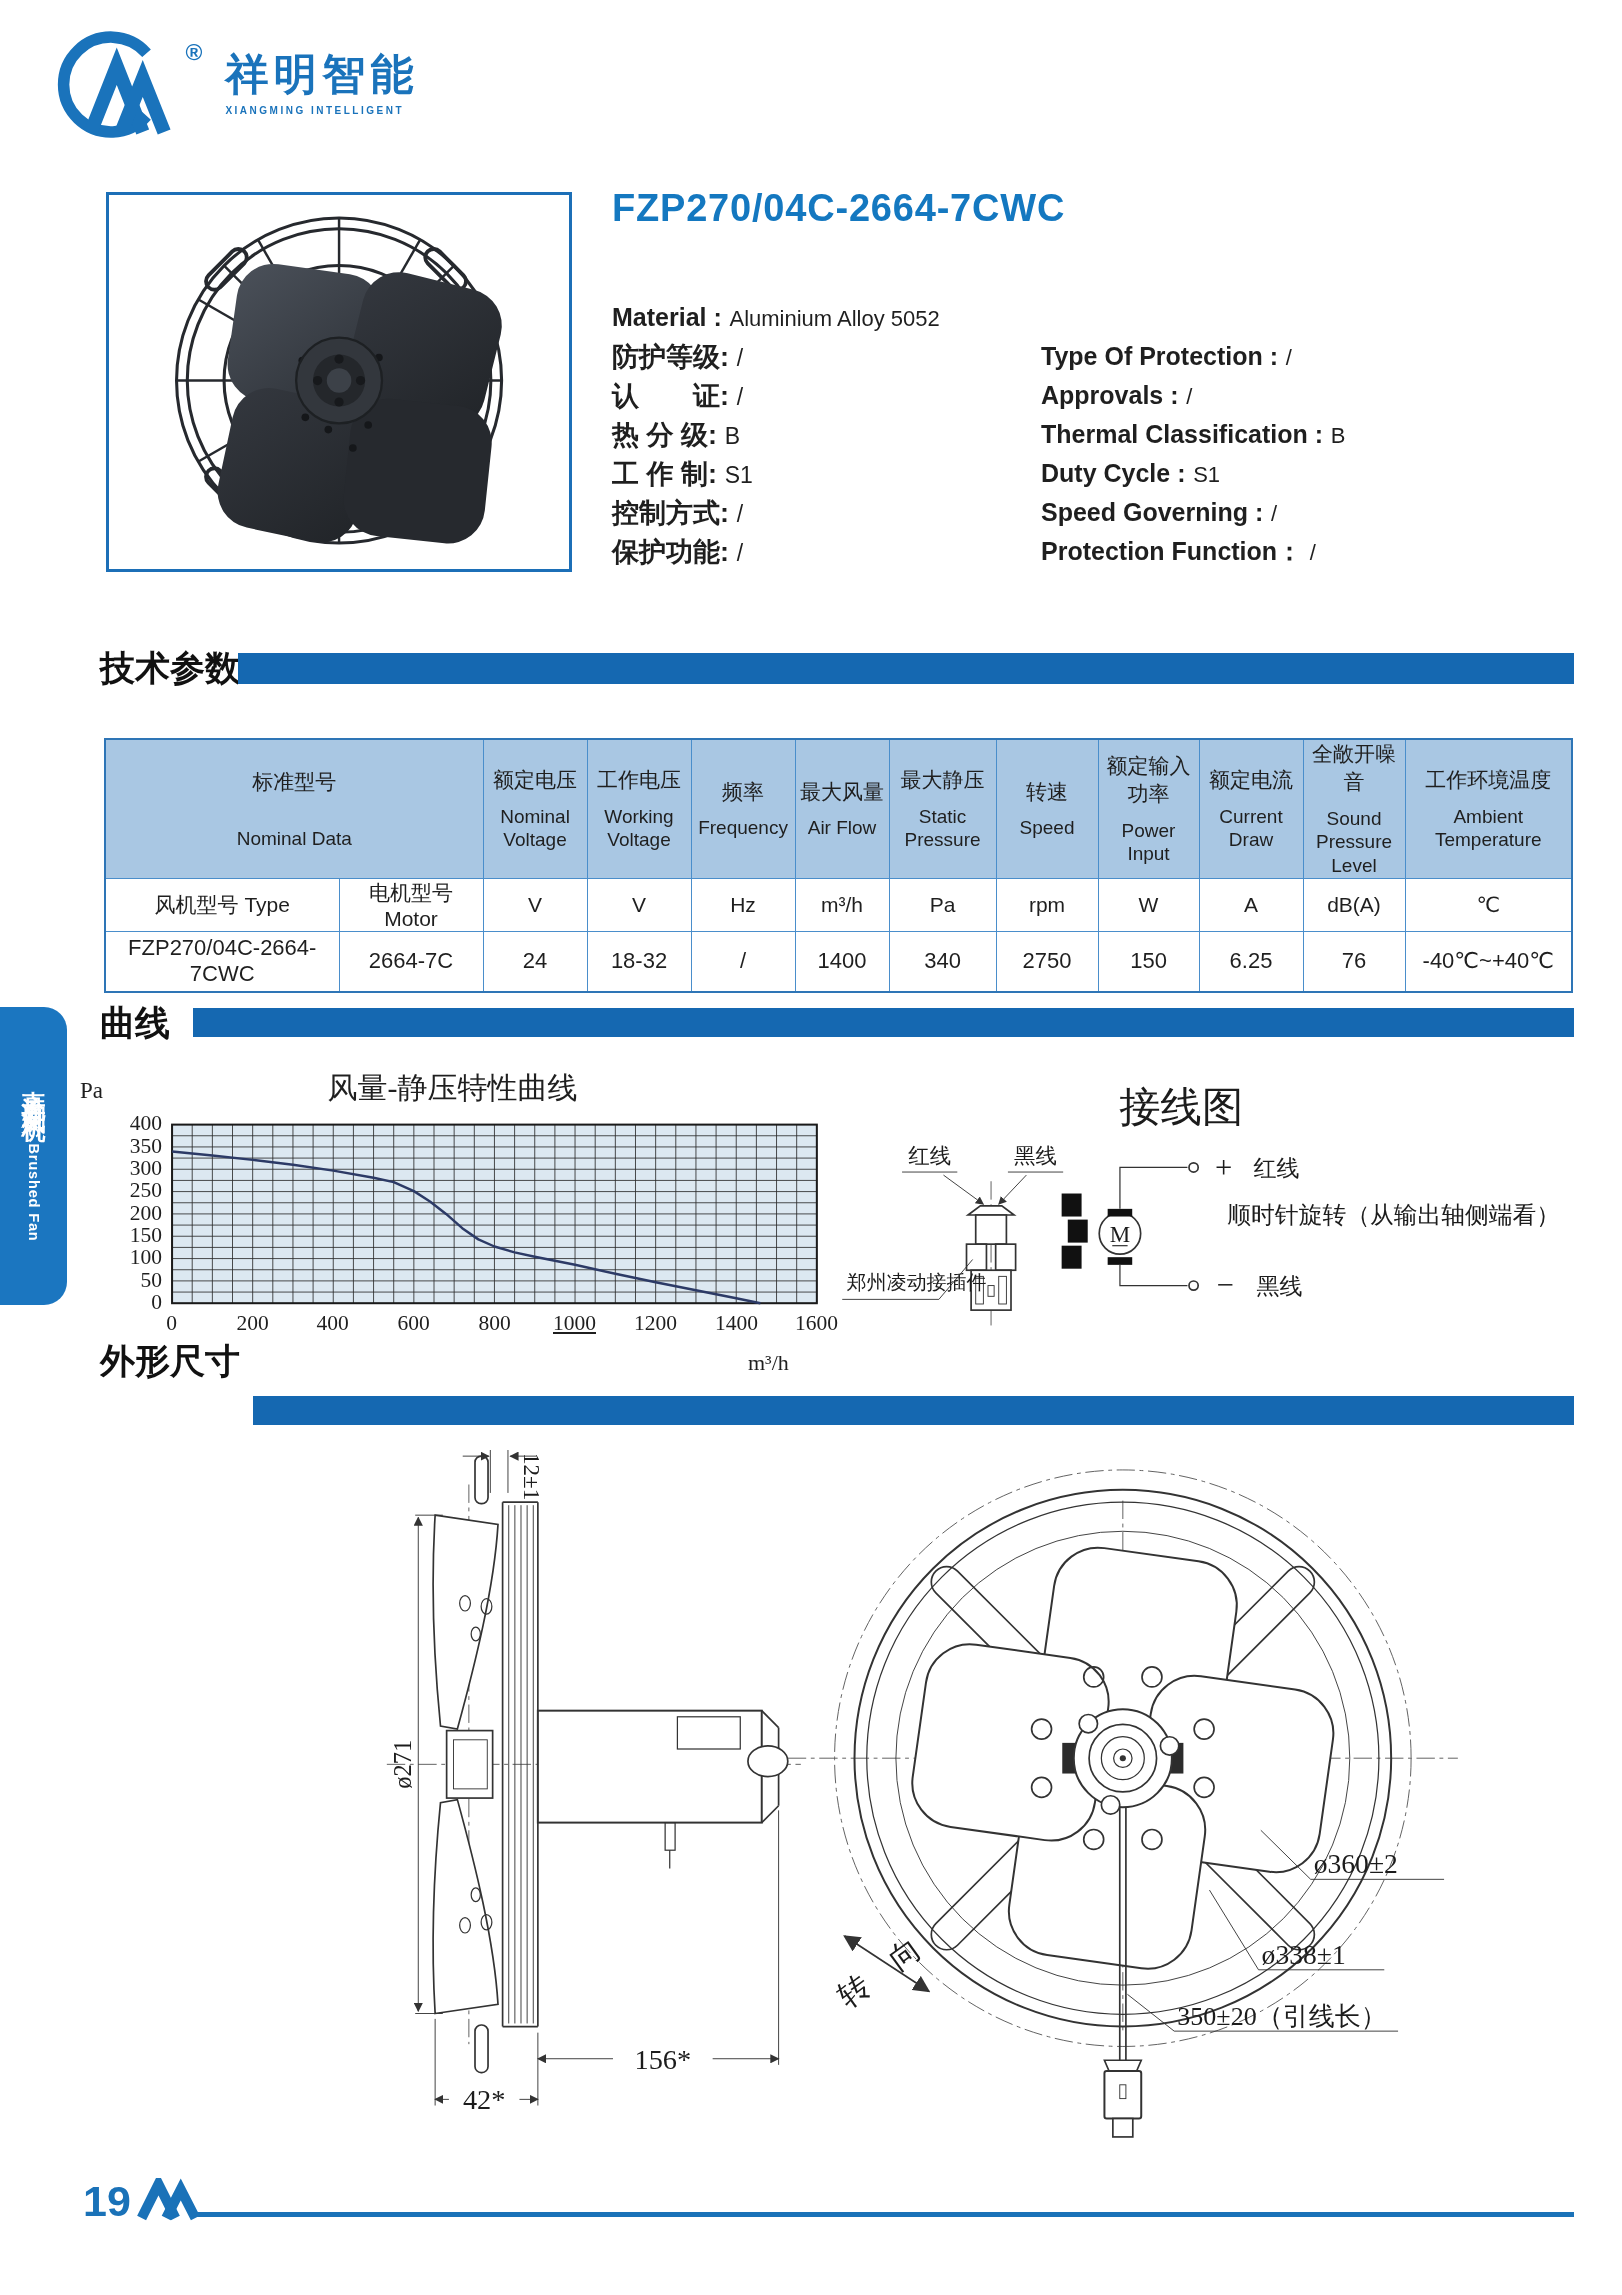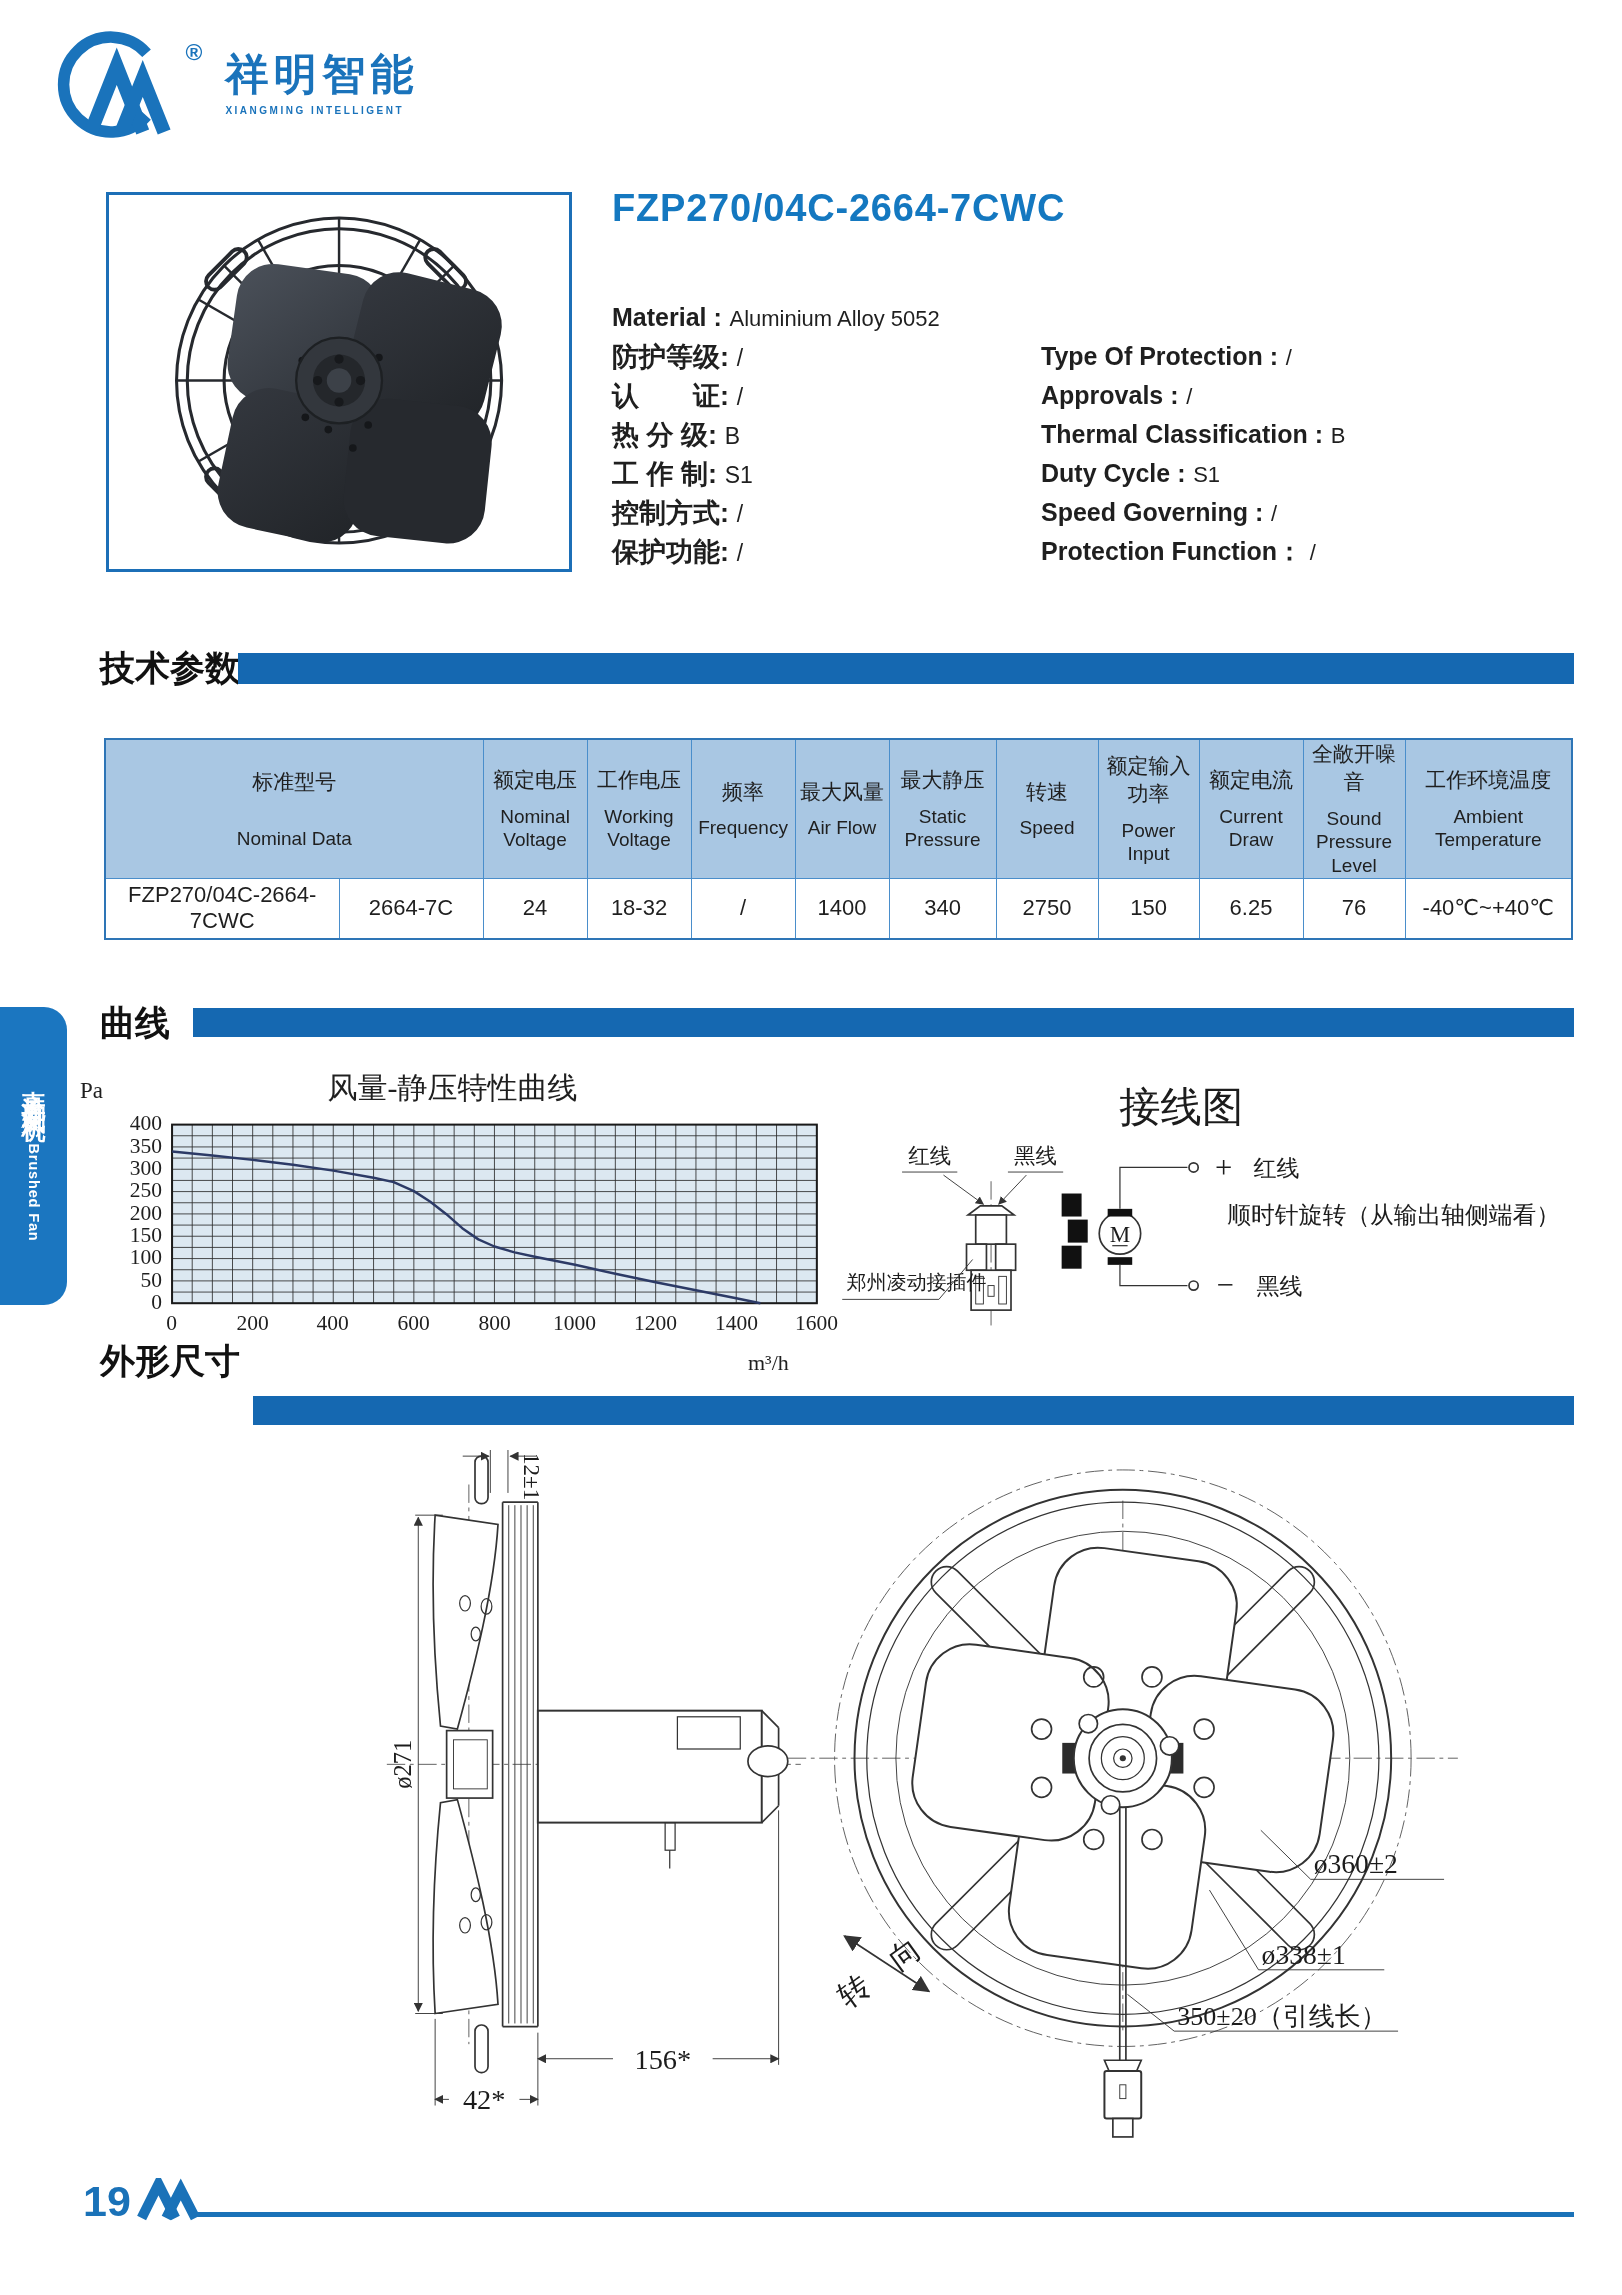--- a/index.html
+++ b/index.html
@@ -283,20 +283,34 @@
               <span class="th-en">Current Draw</span>
             </th>
         <th>
               <span class="th-zh">全敞开噪音</span>
               <span class="th-en">Sound Pressure Level</span>
             </th>
         <th>
               <span class="th-zh">工作环境温度</span>
               <span class="th-en">Ambient Temperature</span>
             </th>
+      </tr>
+      <tr class="unit-row">
+        <th>风机型号 Type</th>
+        <th>电机型号 Motor</th>
+        <th>V</th>
+        <th>V</th>
+        <th>Hz</th>
+        <th>m³/h</th>
+        <th>Pa</th>
+        <th>rpm</th>
+        <th>W</th>
+        <th>A</th>
+        <th>dB(A)</th>
+        <th>℃</th>
       </tr>
       <tr class="data-row">
         <td>FZP270/04C-2664-7CWC</td>
         <td>2664-7C</td>
         <td>24</td>
         <td>18-32</td>
         <td>/</td>
         <td>1400</td>
         <td>340</td>
         <td>2750</td>
@@ -369,21 +383,21 @@
       <line x1="224" y1="1466" x2="1065" y2="1466" stroke="#2b2b2b" stroke-width="1.1"></line>
       <rect x="224" y="1466" width="841" height="233" fill="none" stroke="#1a1a1a" stroke-width="2.6"></rect>
       <polyline points="224.0,1501.0 276.6,1506.2 329.1,1512.0 381.7,1518.4 434.3,1526.0 486.8,1535.3 513.1,1541.1 539.4,1552.8 560.4,1566.2 581.4,1582.5 602.5,1601.1 623.5,1615.7 644.5,1625.0 670.8,1632.6 697.1,1638.4 749.6,1648.9 802.2,1660.6 854.8,1671.6 907.3,1682.1 959.9,1692.6 991.4,1699.0" fill="none" stroke="#2c3a66" stroke-width="3.2" stroke-linejoin="round"></polyline>
     </svg>
   <div id="tick-layer" class="abs" style="left:0;top:0;width:1623px;height:2295px;pointer-events:none;">
       <div class="xtick" style="left: 141px;">0</div>
       <div class="xtick" style="left: 222px;">200</div>
       <div class="xtick" style="left: 302px;">400</div>
       <div class="xtick" style="left: 383px;">600</div>
       <div class="xtick" style="left: 464px;">800</div>
-      <div class="xtick" style="left: 544px;">1000</div>
+      <div class="xtick" style="left: 544px; text-decoration: underline;">1000</div>
       <div class="xtick" style="left: 625px;">1200</div>
       <div class="xtick" style="left: 706px;">1400</div>
       <div class="xtick" style="left: 786px;">1600</div>
       <div class="ytick" style="top: 1290px;">0</div>
       <div class="ytick" style="top: 1268px;">50</div>
       <div class="ytick" style="top: 1245px;">100</div>
       <div class="ytick" style="top: 1223px;">150</div>
       <div class="ytick" style="top: 1201px;">200</div>
       <div class="ytick" style="top: 1178px;">250</div>
       <div class="ytick" style="top: 1156px;">300</div>

